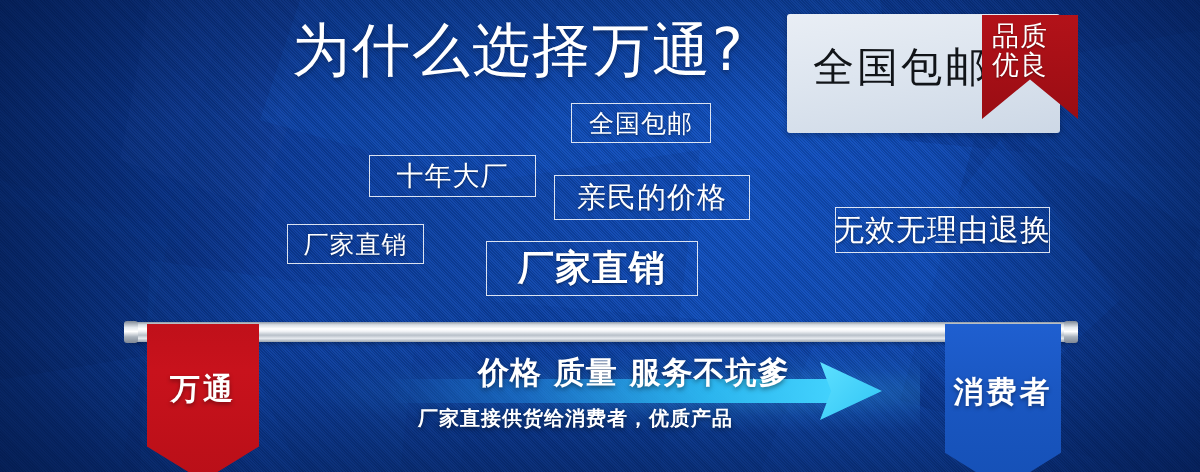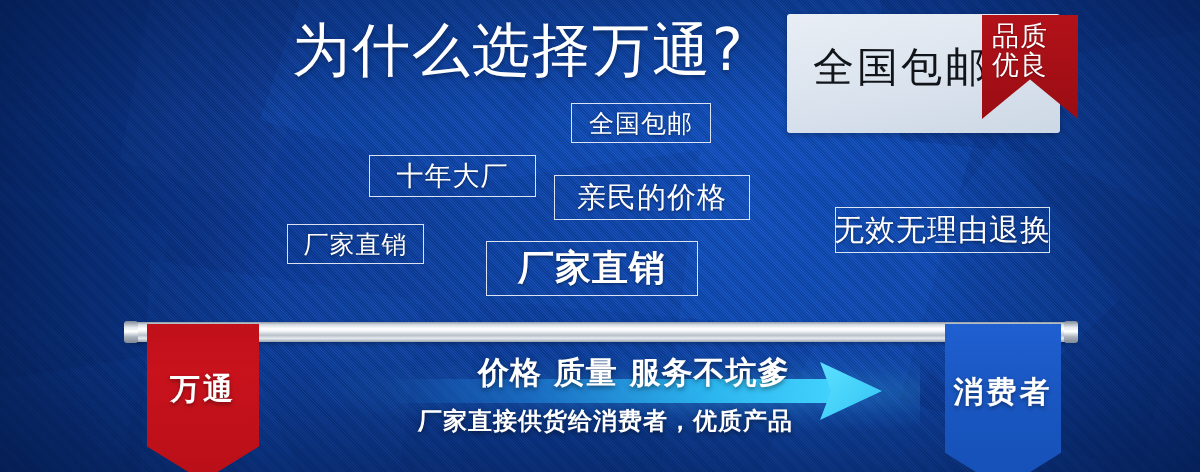--- a/index.html
+++ b/index.html
@@ -133,21 +133,21 @@
   }
 
   
   .slogan1{
     position:absolute;left:478px;top:352px;
     font-size:31px;font-weight:bold;color:#ffffff;letter-spacing:1px;
     white-space:nowrap;text-shadow:0 2px 5px rgba(0,0,0,.5);
   }
   .slogan2{
     position:absolute;left:418px;top:405px;
-    font-size:24px;font-weight:bold;color:#ffffff;letter-spacing:1px;
+    font-size:20px;font-weight:bold;color:#ffffff;letter-spacing:1px;
     white-space:nowrap;text-shadow:0 2px 5px rgba(0,0,0,.5);
   }
 </style>
 </head>
 <body>
 
 <div id="banner">
 
   <div class="bg-base"></div>
 

